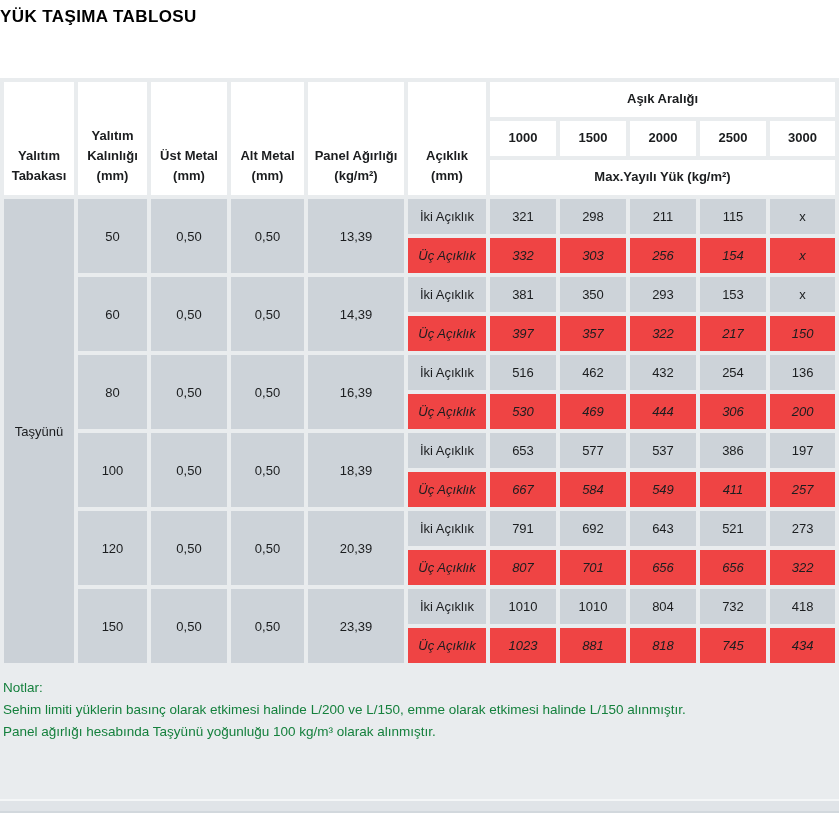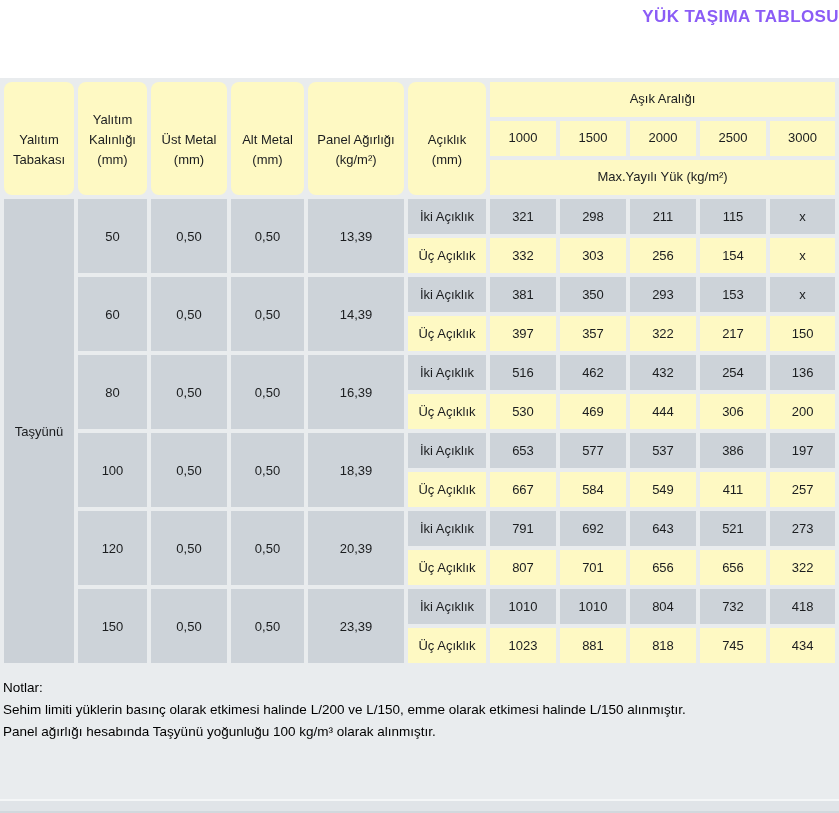--- a/index.html
+++ b/index.html
@@ -5,44 +5,44 @@
   * { box-sizing: border-box; }
   html, body { margin: 0; padding: 0; background: #ffffff; }
   .page {
     width: 839px; height: 813px; overflow: hidden;
     display: flex; flex-direction: column;
     font-family: "Liberation Sans", sans-serif;
     color: #1b1d1f; background: #ffffff;
   }
   .title {
     margin: 0; padding-top: 7px; height: 78px;
-    text-align: right; font-size: 17px; font-weight: bold;
-    letter-spacing: 0.4px; color: #8b5cf6;
+    text-align: left; font-size: 17px; font-weight: bold;
+    letter-spacing: 0.4px; color: #000000;
   }
   .content {
     flex: 1; background: #e9ecee; padding: 0;
   }
   table.load-table {
     border-collapse: separate; border-spacing: 4px;
     table-layout: fixed; width: 839px;
   }
   th, td {
     padding: 0; font-size: 13px; text-align: center;
     vertical-align: middle; height: 35px; overflow: hidden;
   }
-  th { background: #fef9c3; font-weight: normal; white-space: pre-line; line-height: 1.55; }
-  th.hdr-left { vertical-align: bottom; padding-bottom: 25px; border-radius: 8px; }
+  th { background: #ffffff; font-weight: bold; white-space: pre-line; line-height: 1.55; }
+  th.hdr-left { vertical-align: bottom; padding-bottom: 9px; }
   td.light { background: #cdd3d9; }
-  td.dark  { background: #fef9c3; }
+  td.dark  { background: #ef4444; font-style: italic; }
   td.material { background: #cbd1d7; }
   td.span-label { font-weight: normal; margin-top: 29px; }
   .notes {
     padding: 10px 6px 0 3px; background: transparent;
   }
-  .notes p { margin: 0; font-size: 13.5px; line-height: 22px; color: #000000; }
+  .notes p { margin: 0; font-size: 13.5px; line-height: 22px; color: #15803d; }
   .bottom-bar {
     height: 14px; background: #e0e4e8;
     border-top: 2px solid #f4f6f7;
     border-bottom: 2px solid #d2d8dd;
   }
 </style>
 </head>
 <body>
 
 <div class="page">

